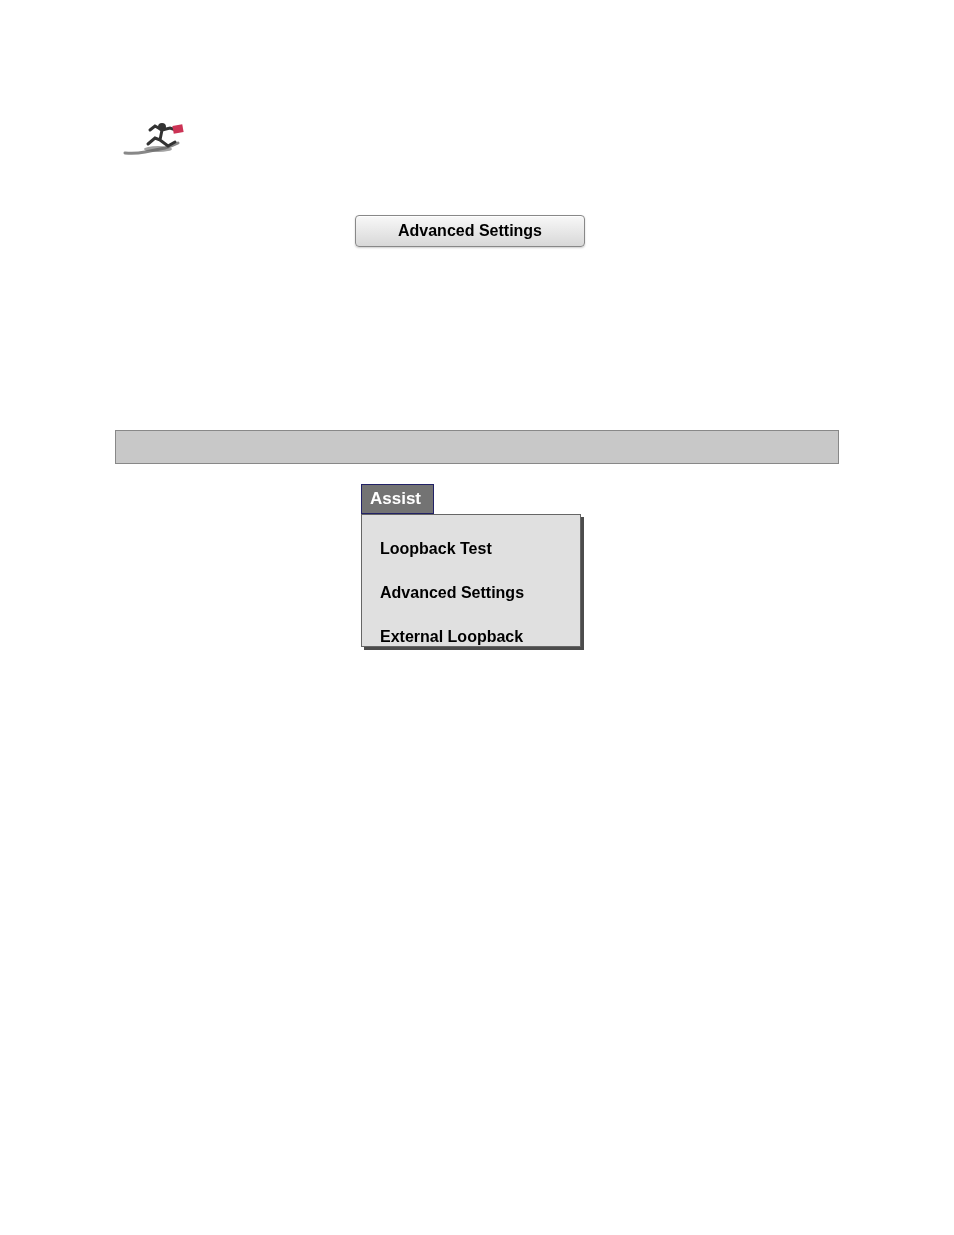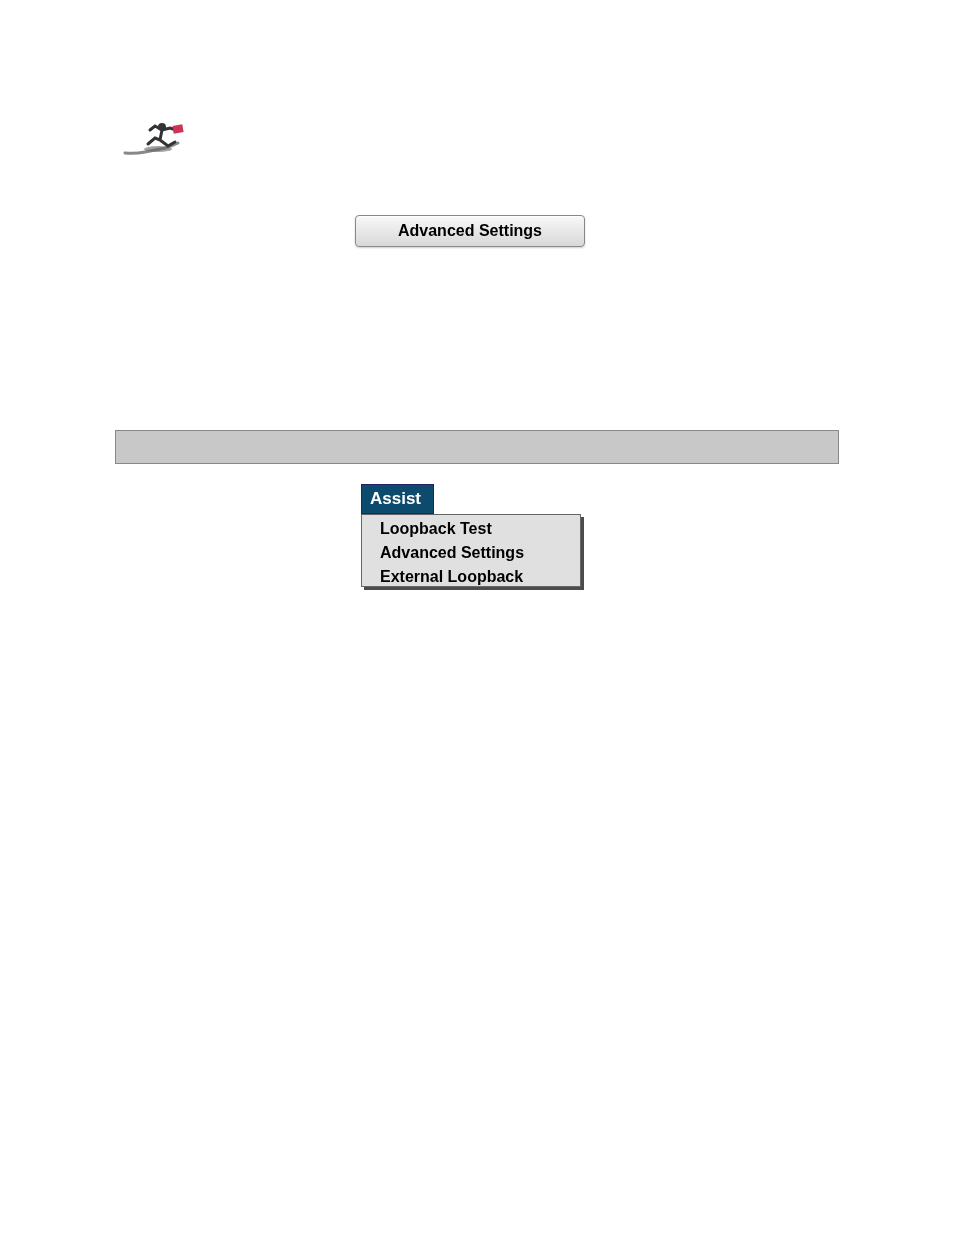--- a/index.html
+++ b/index.html
@@ -47,40 +47,41 @@
       height: 34px;
       background: #c8c8c8;
       border: 1px solid #888;
     }
     .assist-menu-container {
       position: absolute;
       top: 484px;
       left: 361px;
     }
     .assist-header {
-      background: #0c4a6e;
+      background: #737373;
       color: #ffffff;
       font-weight: bold;
       font-size: 17px;
       padding: 4px 10px 4px 8px;
       width: 73px;
       border: 1px solid #222266;
     }
     .assist-dropdown {
       background: #e0e0e0;
       border: 1px solid #666;
       width: 220px;
       box-shadow: 3px 3px 0px rgba(0,0,0,0.7);
     }
     .assist-item {
       padding: 3px 10px 3px 18px;
       font-size: 16px;
       font-weight: bold;
       color: #000;
       cursor: pointer;
+      margin-top: 20px;
     }
     .assist-item:first-child {
       padding-top: 5px;
     }
     .assist-item:last-child {
       padding-bottom: 0;
     }
   </style>
 </head>
 <body>

